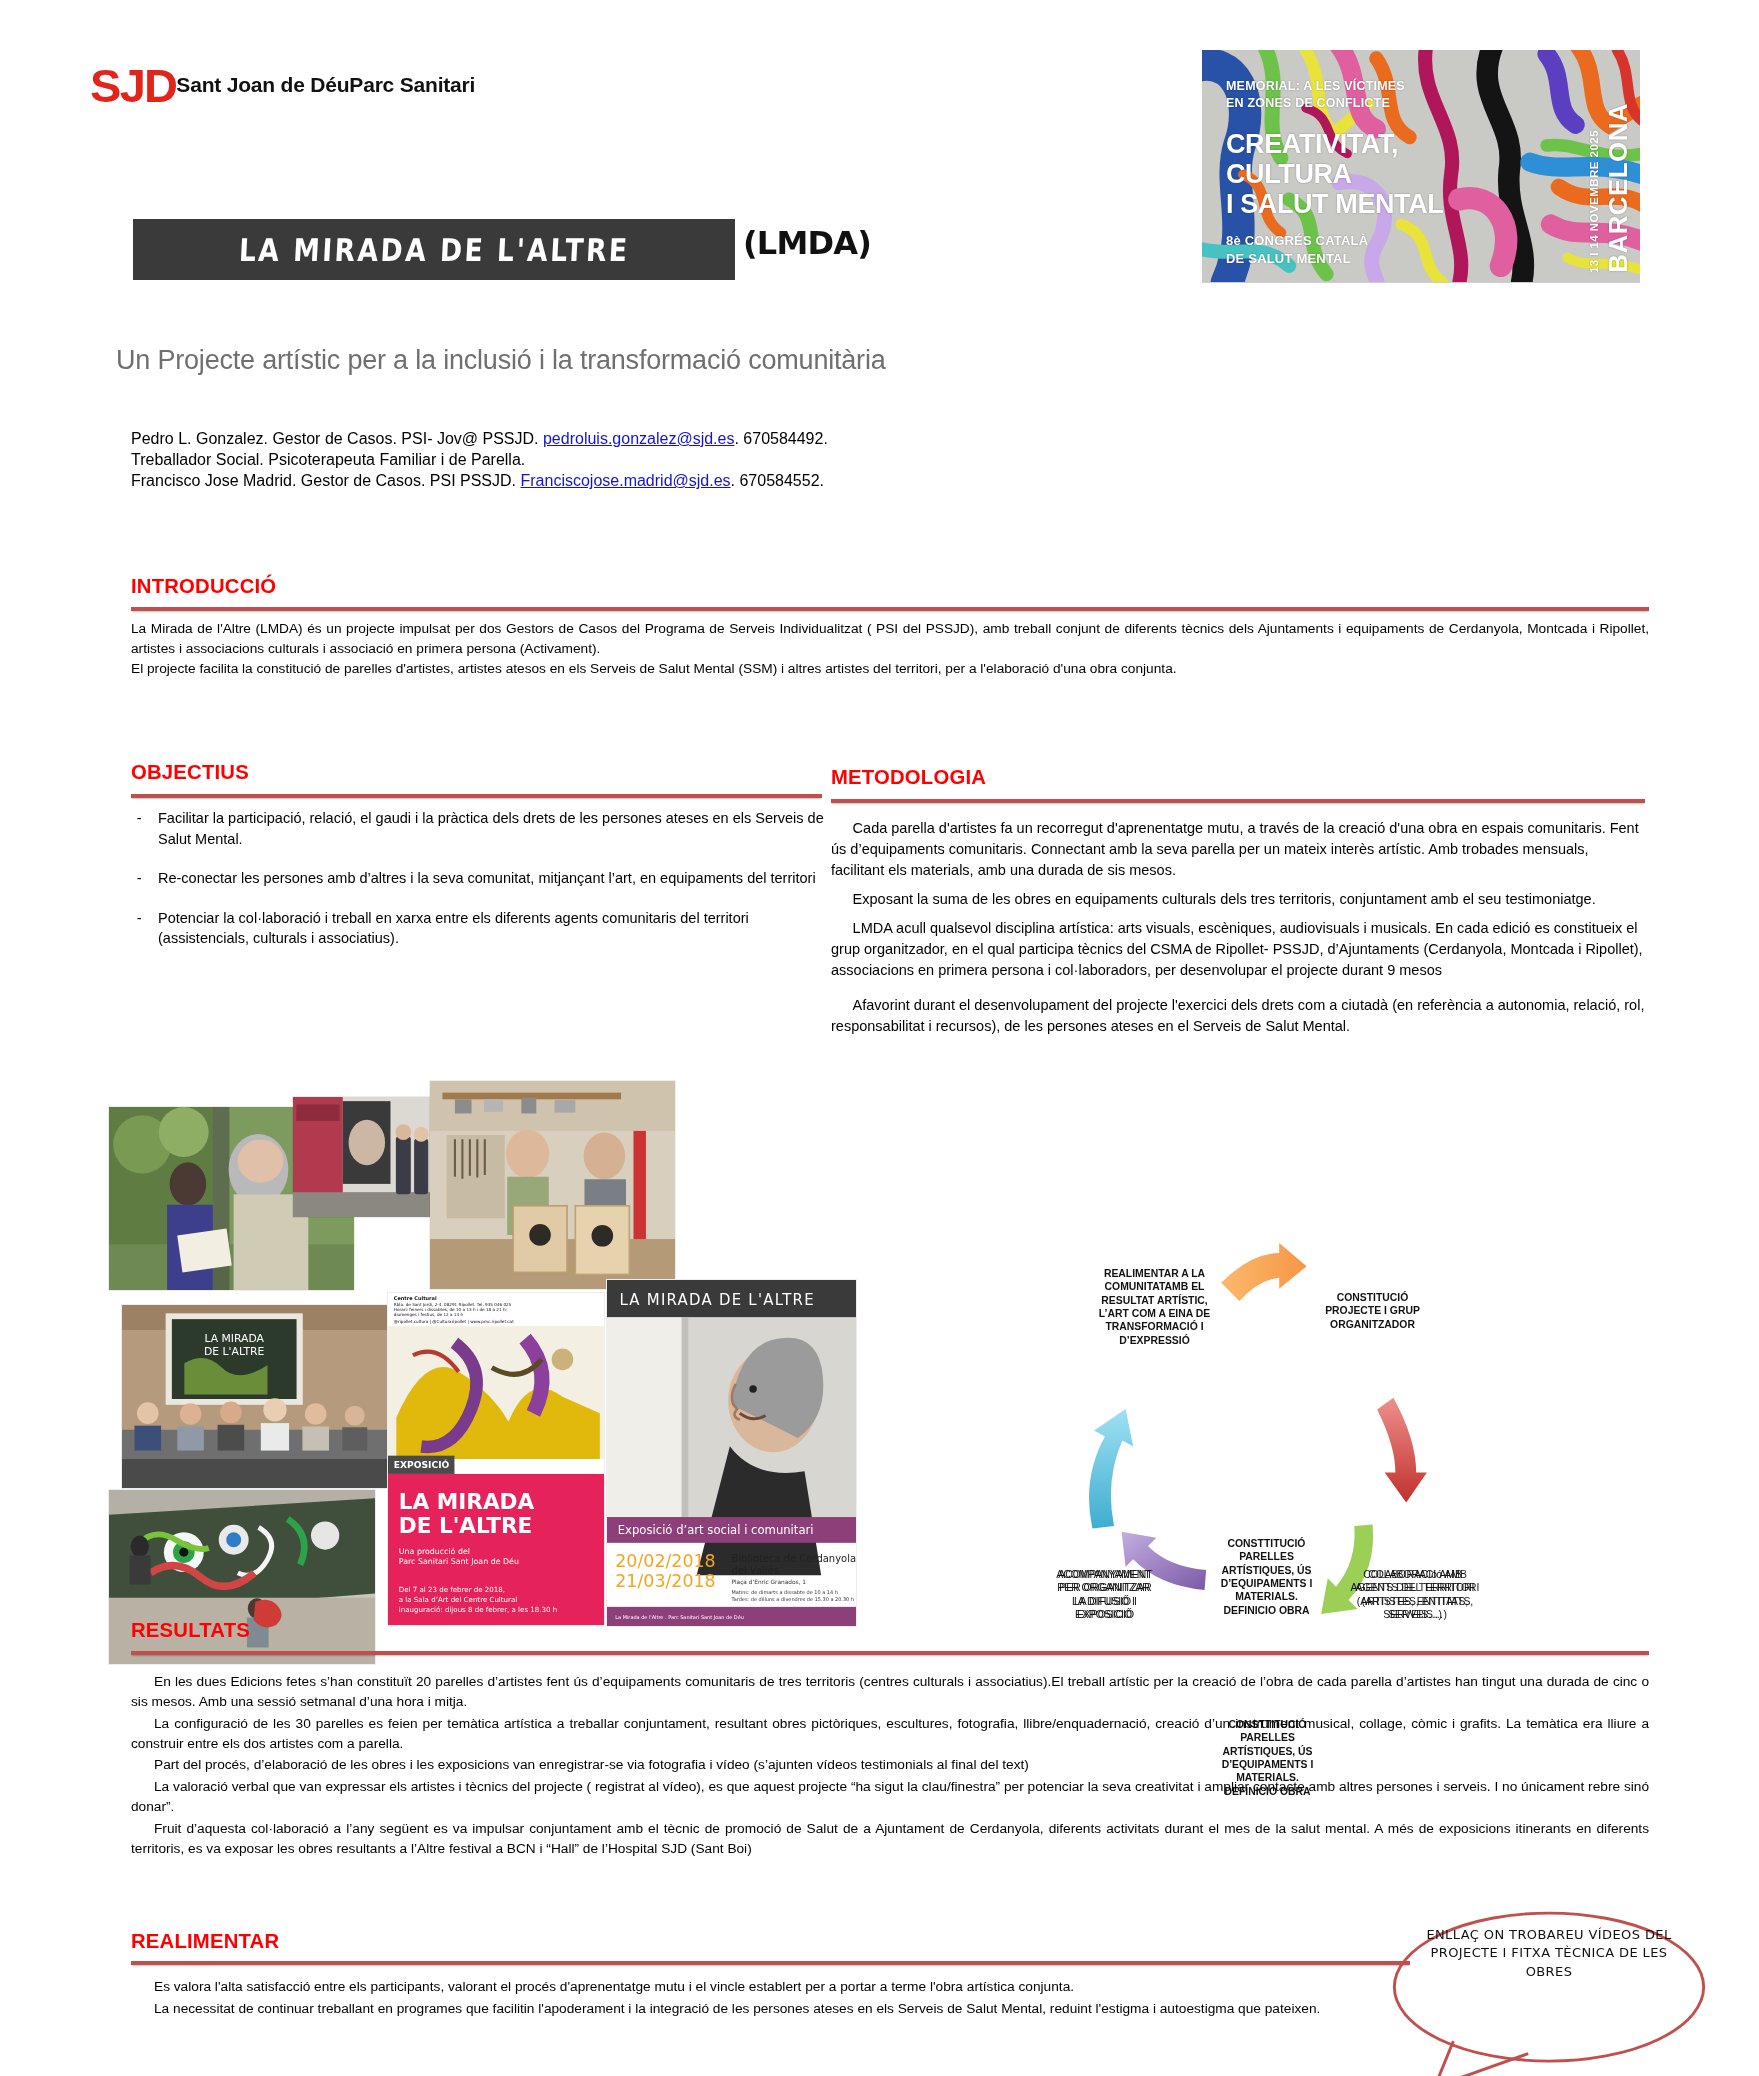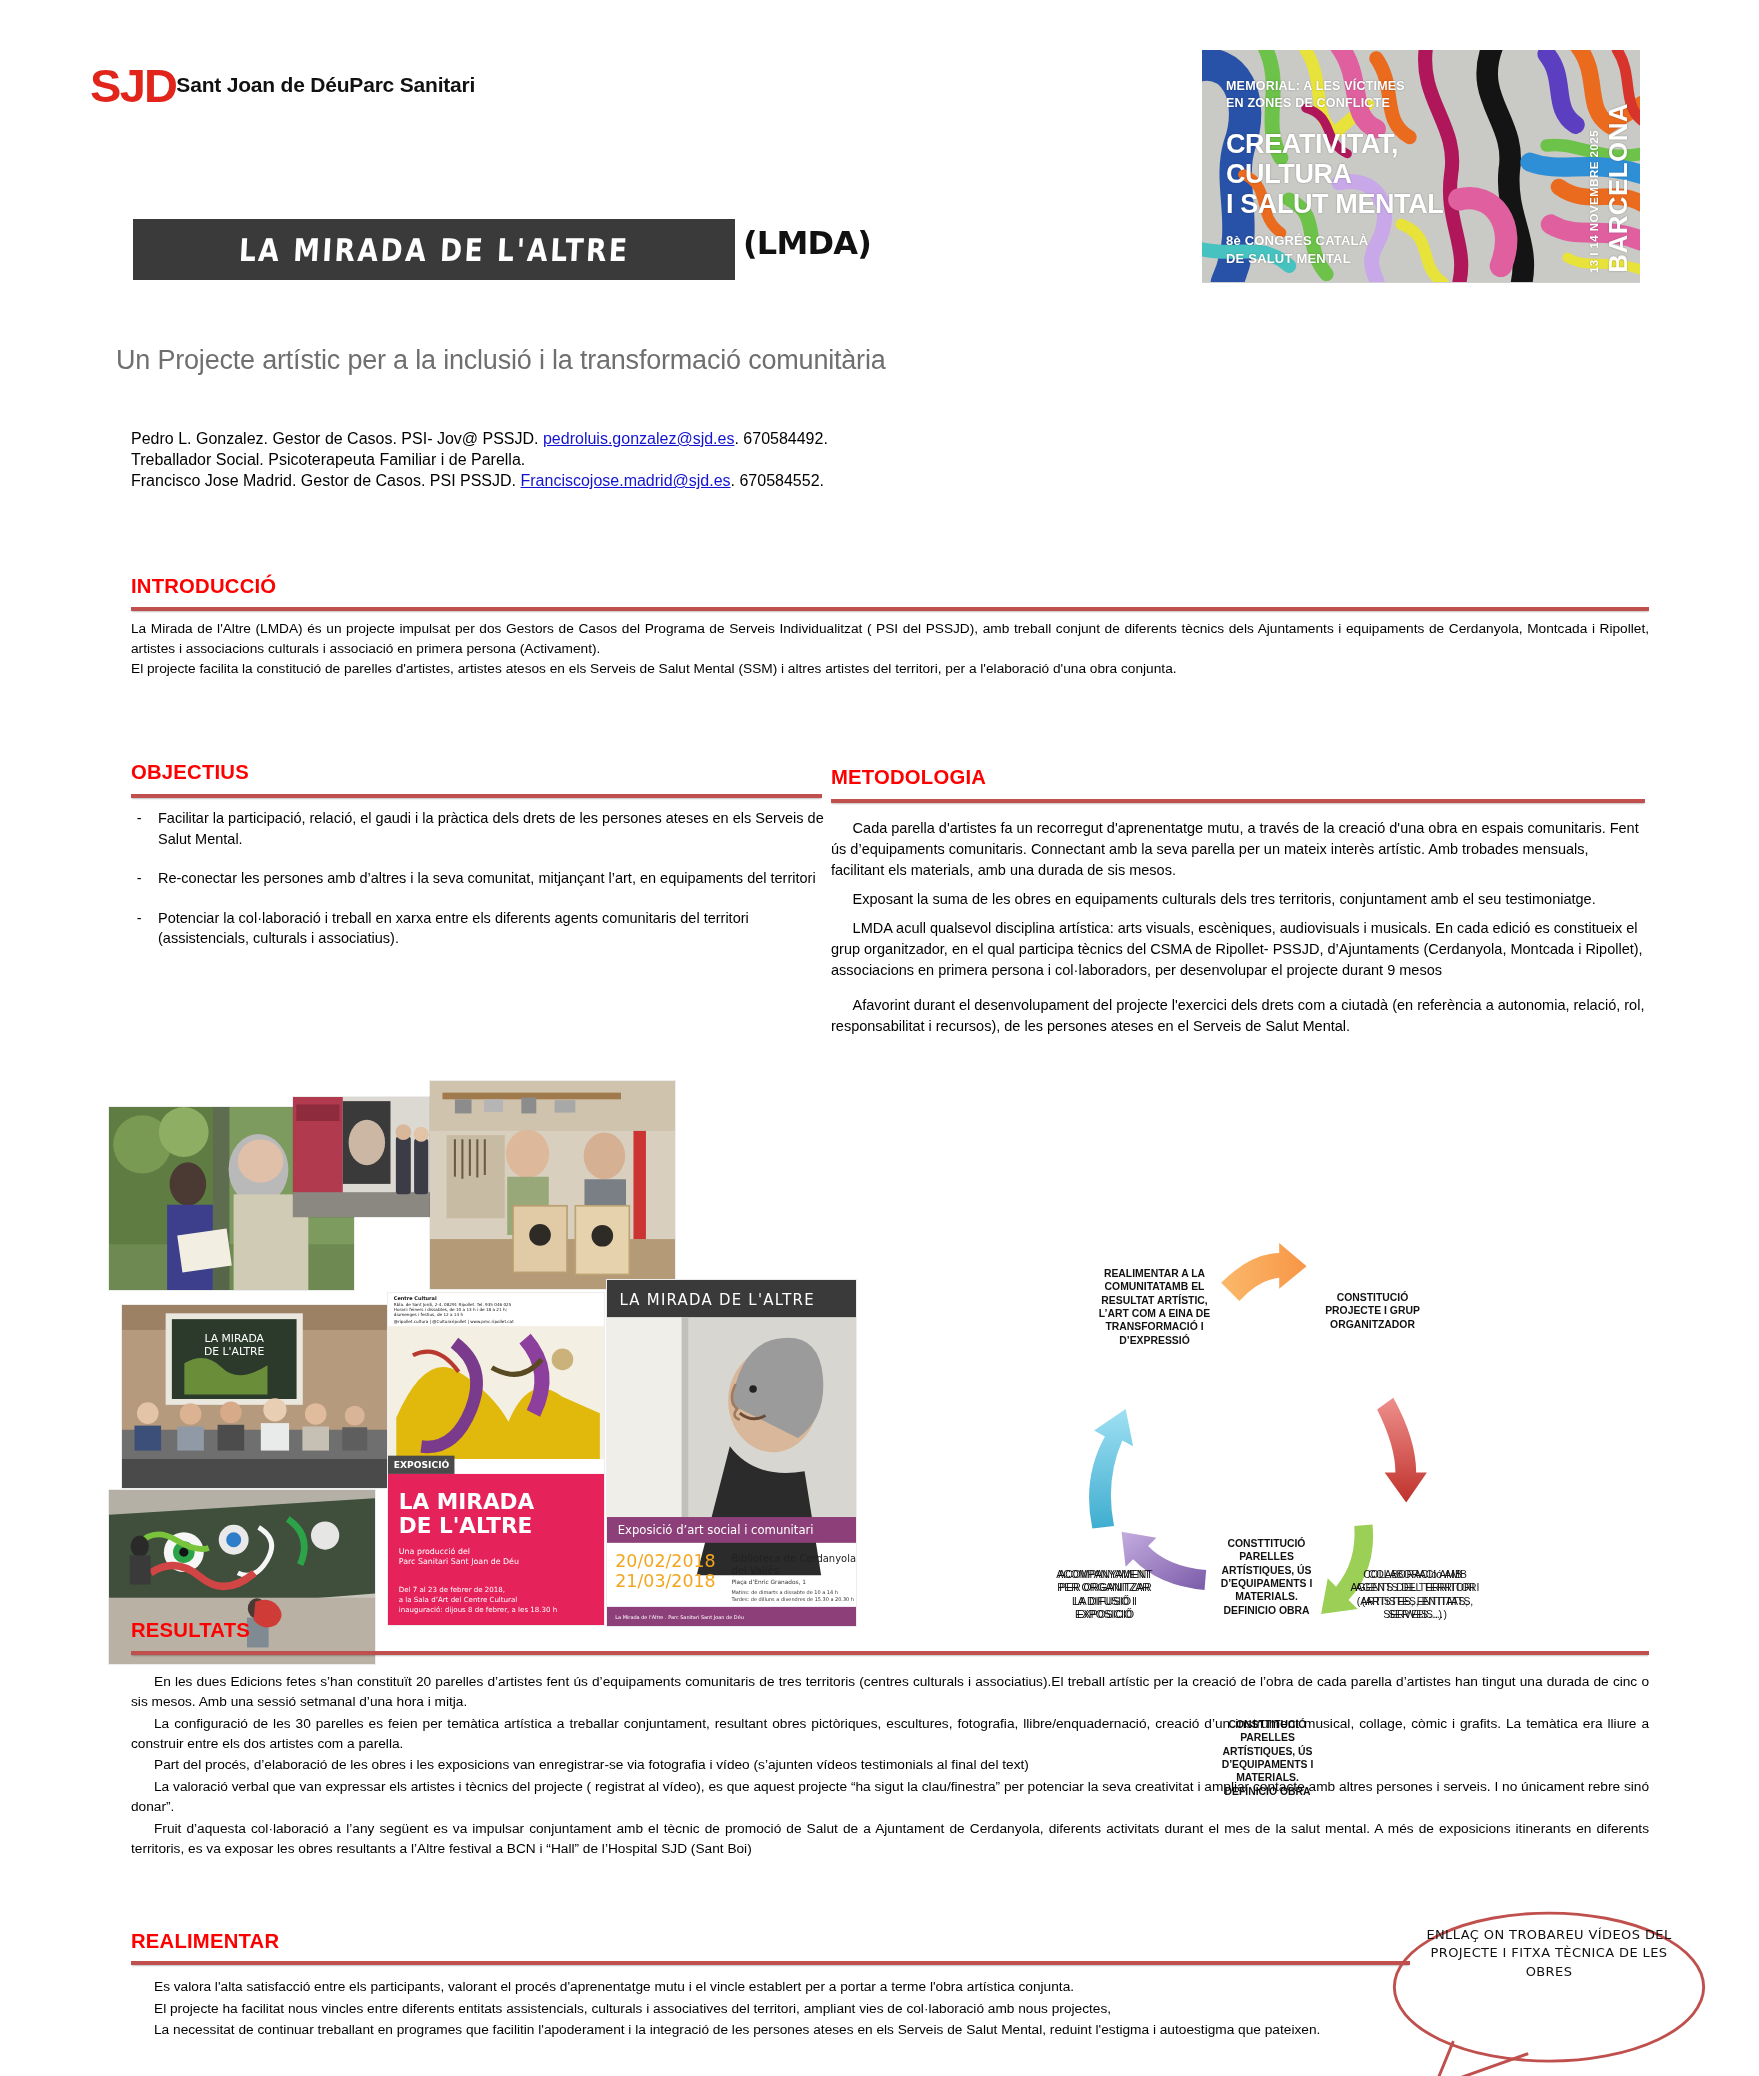--- a/index.html
+++ b/index.html
@@ -450,21 +450,20 @@
   <p>La configuració de les 30 parelles es feien per temàtica artística a treballar conjuntament, resultant obres pictòriques, escultures, fotografia, llibre/enquadernació, creació d’un instrument musical, collage, còmic i grafits.  La temàtica era lliure a construir entre els dos artistes com a parella.</p>
   <p>Part del procés, d’elaboració de les obres i les exposicions van enregistrar-se via fotografia i vídeo (s’ajunten vídeos testimonials al final del text)</p>
   <p>La valoració verbal que van expressar els artistes i tècnics del projecte ( registrat al vídeo),  es que aquest projecte “ha sigut la clau/finestra” per potenciar la seva creativitat i ampliar contacte amb altres persones i serveis. I no únicament rebre sinó donar”.</p>
   <p>Fruit d’aquesta col·laboració a l’any següent es va impulsar conjuntament amb el tècnic de promoció de Salut de a Ajuntament de Cerdanyola, diferents activitats durant el mes de la salut mental. A més de exposicions itinerants en diferents territoris, es va exposar les obres resultants a l’Altre festival a BCN i “Hall” de l’Hospital SJD (Sant Boi)</p>
 </div>
 
 <div class="abs sect-h" id="con-h">REALIMENTAR</div>
 <div class="abs rule" id="con-rule"></div>
 <div class="abs body-txt" id="con-body">
   <p>Es valora l'alta satisfacció entre els participants, valorant el procés d'aprenentatge mutu i el vincle establert per a portar a terme l'obra artística conjunta.</p>
-  <p>El projecte ha facilitat nous vincles entre diferents entitats assistencials, culturals i associatives del territori, ampliant vies de col·laboració amb nous projectes,</p>
   <p>La necessitat de continuar treballant en programes que facilitin l'apoderament i la integració de les persones ateses en els Serveis de Salut Mental, reduint l'estigma i autoestigma que pateixen.</p>
 </div>
 
 <div class="abs" id="callout">
   <svg viewBox="0 0 760 430" width="316" height="179">
     <ellipse cx="380" cy="190" rx="372" ry="178" fill="none" stroke="#C0504D" stroke-width="7"></ellipse>
     <path d="M150 320 L105 430 L330 350" fill="none" stroke="#C0504D" stroke-width="7"></path>
   </svg>
   <div id="callout-txt">ENLLAÇ ON TROBAREU VÍDEOS DEL PROJECTE I FITXA TÈCNICA DE LES OBRES</div>
 </div>

